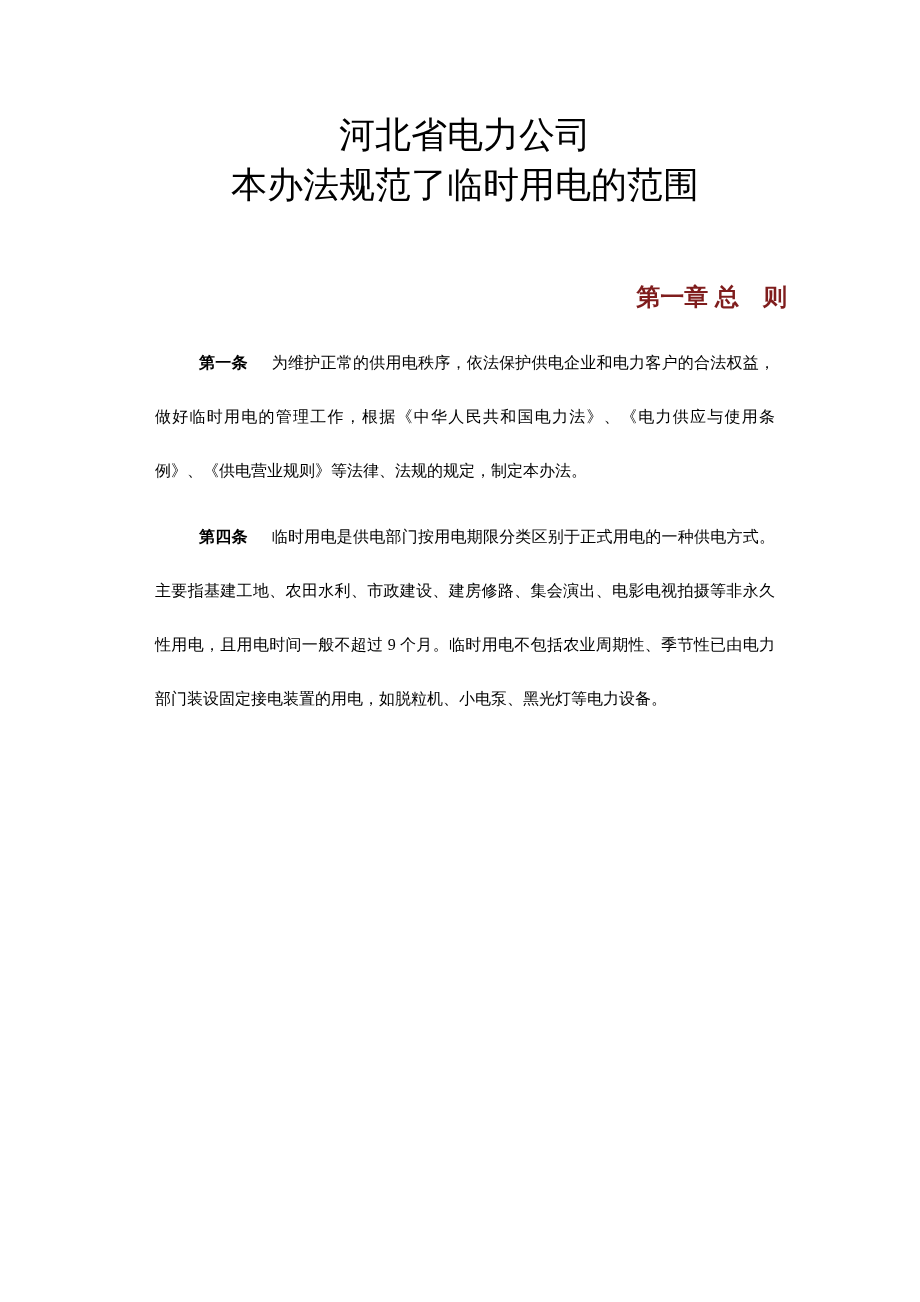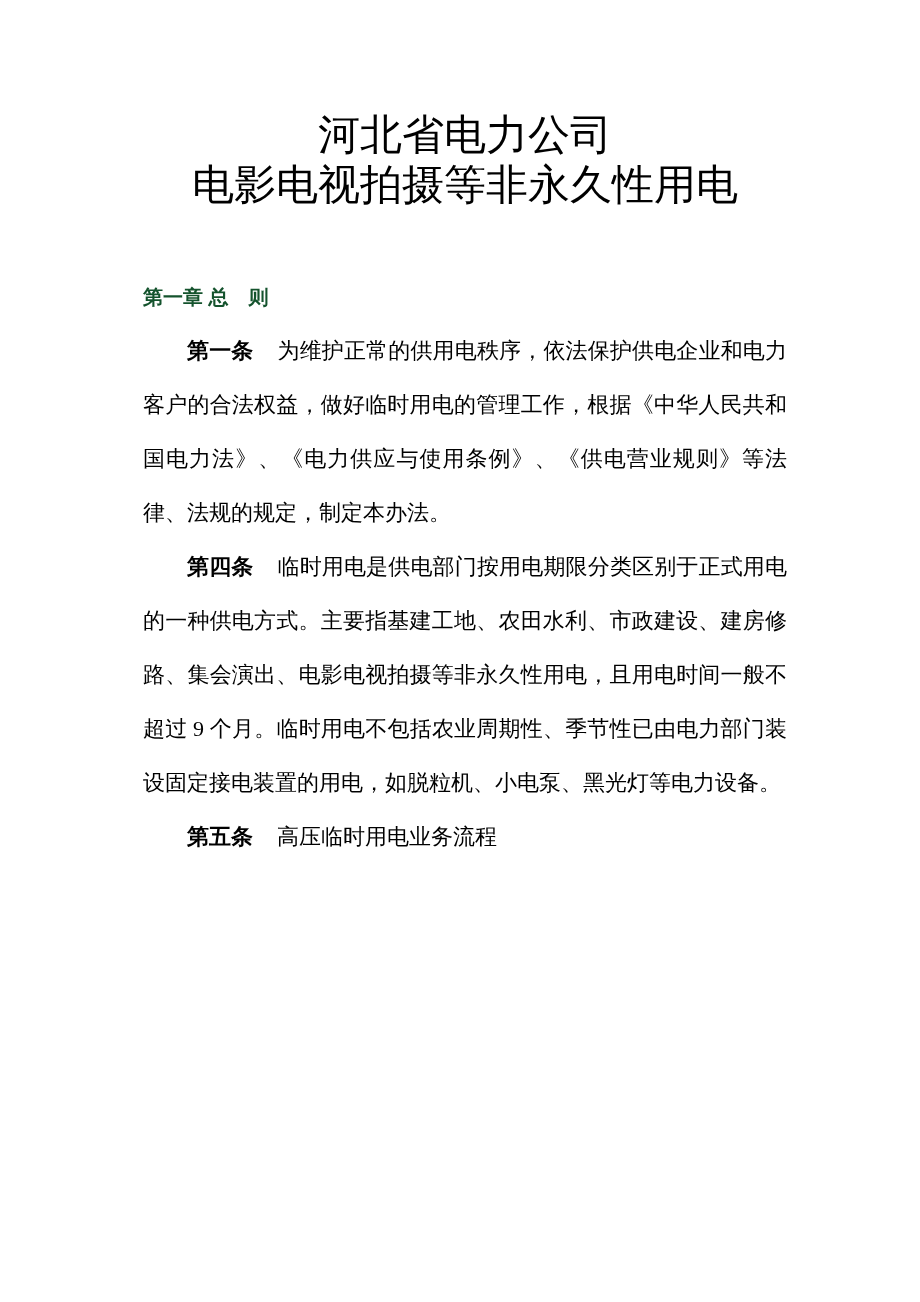--- a/index.html
+++ b/index.html
@@ -12,65 +12,64 @@
     width: 920px;
     height: 1302px;
     background: #ffffff;
     box-sizing: border-box;
     padding: 110px 133px 0 143px;
     overflow: hidden;
     color: #000000;
   }
   .doc-title {
     font-family: "Liberation Serif", "DejaVu Serif", serif;
-    font-size: 42px;
+    font-size: 36px;
     font-weight: normal;
     line-height: 50px;
     text-align: center;
     letter-spacing: 0px;
     margin: 0;
     color: #000000;
   }
   .document-body { }
   .document-body > :first-child {
     margin-top: 60px;
   }
   .chapter-heading {
     font-family: "Liberation Sans", "DejaVu Sans", sans-serif;
-    font-size: 20px;
+    font-size: 24px;
     font-weight: bold;
     line-height: 54px;
-    text-align: left;
+    text-align: right;
     margin: 0;
-    color: #14532d;
+    color: #7f1d1d;
   }
   .article {
     font-family: "Liberation Serif", "DejaVu Serif", serif;
-    font-size: 22px;
+    font-size: 16px;
     line-height: 54px;
     text-align: justify;
     text-indent: 44px;
-    margin: 0;
+    margin: 12px;
     color: #000000;
   }
   .article-label {
     font-weight: bold;
     padding-right: 24px;
   }
   .article-text {
     font-weight: normal;
   }
 </style>
 </head>
 <body>
 
 <div class="page">
   <h1 class="doc-title">
     <span>河北省电力公司</span><br>
-    <span>电影电视拍摄等非永久性用电</span>
+    <span>本办法规范了临时用电的范围</span>
   </h1>
   <div class="document-body">
       <h2 class="chapter-heading">第一章 总　则</h2>
       <p class="article"><span class="article-label">第一条</span><span class="article-text">为维护正常的供用电秩序，依法保护供电企业和电力客户的合法权益，做好临时用电的管理工作，根据《中华人民共和国电力法》、《电力供应与使用条例》、《供电营业规则》等法律、法规的规定，制定本办法。</span></p>
       <p class="article"><span class="article-label">第四条</span><span class="article-text">临时用电是供电部门按用电期限分类区别于正式用电的一种供电方式。主要指基建工地、农田水利、市政建设、建房修路、集会演出、电影电视拍摄等非永久性用电，且用电时间一般不超过 9 个月。临时用电不包括农业周期性、季节性已由电力部门装设固定接电装置的用电，如脱粒机、小电泵、黑光灯等电力设备。</span></p>
-      <p class="article"><span class="article-label">第五条</span><span class="article-text">高压临时用电业务流程</span></p>
     </div>
 </div>
 
 </body></html>

